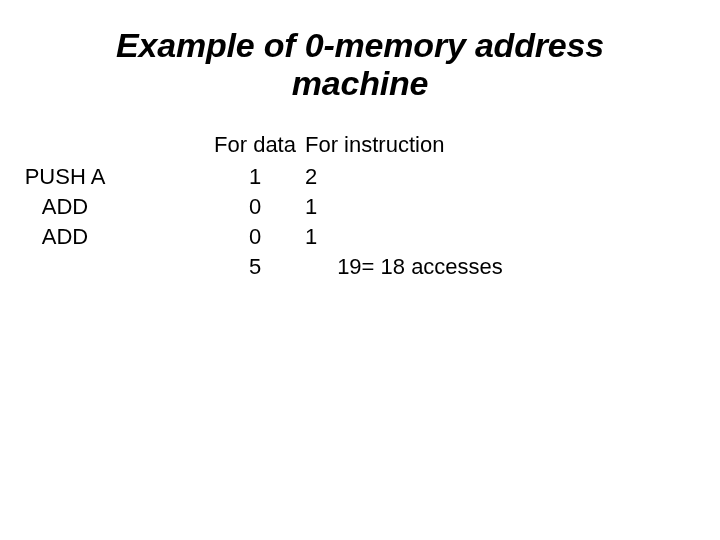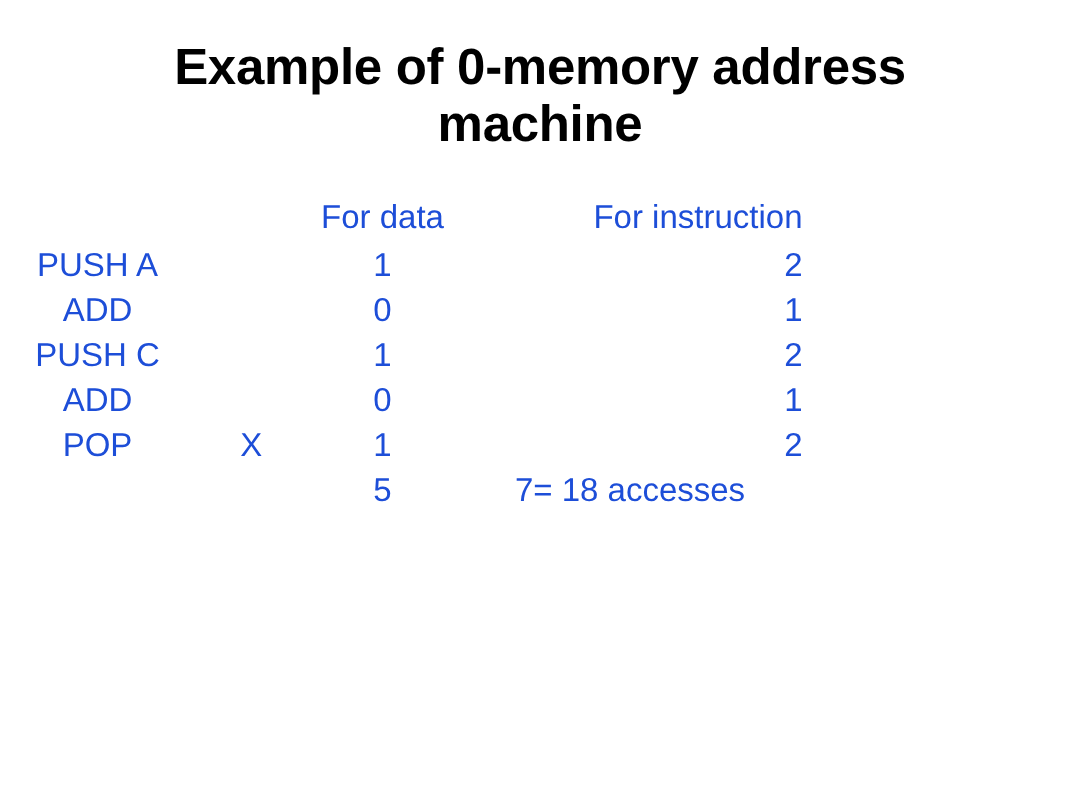--- a/index.html
+++ b/index.html
@@ -31,36 +31,37 @@
     left: 60px;
     top: 26px;
     width: 600px;
     text-align: center;
     font-size: 34px;
     line-height: 38px;
     font-weight: bold;
     letter-spacing: -0.2px;
     color: #000000;
     white-space: normal;
+    font-style: italic;
   }
 
   
   .table-wrap {
     position: absolute;
     left: 0;
     top: 130px;
     width: 720px;
   }
 
   .tbl {
     border-collapse: collapse;
     margin: 0;
     font-size: 22px;
     line-height: 30px;
-    color: #1d4ed8;
+    color: #000000;
   }
 
   .tbl td, .tbl th {
     padding: 0;
     margin: 0;
     font-weight: normal;
     font-size: 22px;
     line-height: 30px;
     vertical-align: top;
     white-space: nowrap;
@@ -75,21 +76,21 @@
   .col-mark {
     width: 75px;
     text-align: center;
   }
   .col-data {
     width: 100px;
     text-align: center;
   }
   .col-icount {
     width: 230px;
-    text-align: right;
+    text-align: left;
   }
 
   .hdr-row td {
     padding-bottom: 2px;
   }
 
   .total-row td {
     padding-top: 0;
   }
 
@@ -120,41 +121,29 @@
           <td class="col-data">1</td>
           <td class="col-icount">2</td>
         </tr>
         <tr>
           <td class="col-instr">ADD</td>
           <td class="col-mark"></td>
           <td class="col-data">0</td>
           <td class="col-icount">1</td>
         </tr>
         <tr>
-          <td class="col-instr">PUSH C</td>
-          <td class="col-mark"></td>
-          <td class="col-data">1</td>
-          <td class="col-icount">2</td>
-        </tr>
-        <tr>
           <td class="col-instr">ADD</td>
           <td class="col-mark"></td>
           <td class="col-data">0</td>
           <td class="col-icount">1</td>
-        </tr>
-        <tr>
-          <td class="col-instr">POP</td>
-          <td class="col-mark">X</td>
-          <td class="col-data">1</td>
-          <td class="col-icount">2</td>
         </tr>
 
         <tr class="total-row">
           <td class="col-instr"></td>
           <td class="col-mark"></td>
           <td class="col-data">5</td>
-          <td class="col-icount total-icount">7= 18 accesses</td>
+          <td class="col-icount total-icount">19= 18 accesses</td>
         </tr>
       </tbody>
     </table>
   </div>
 
 </div>
 
 </body></html>

